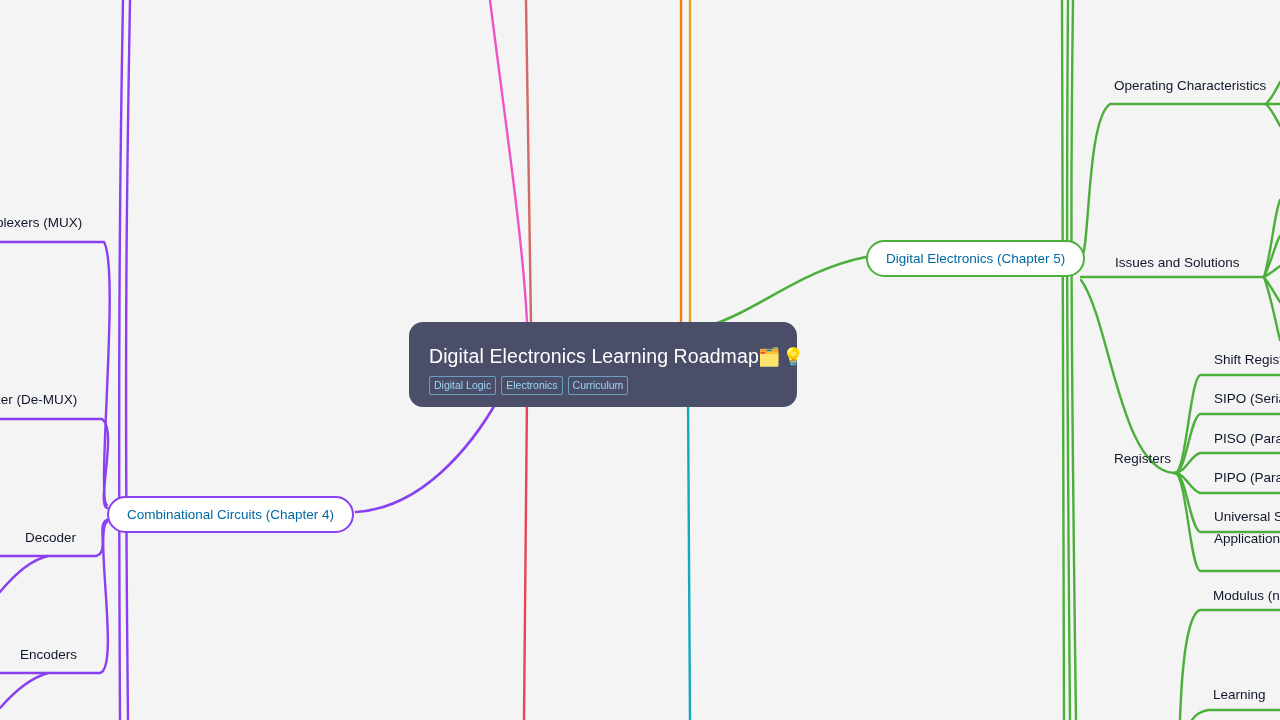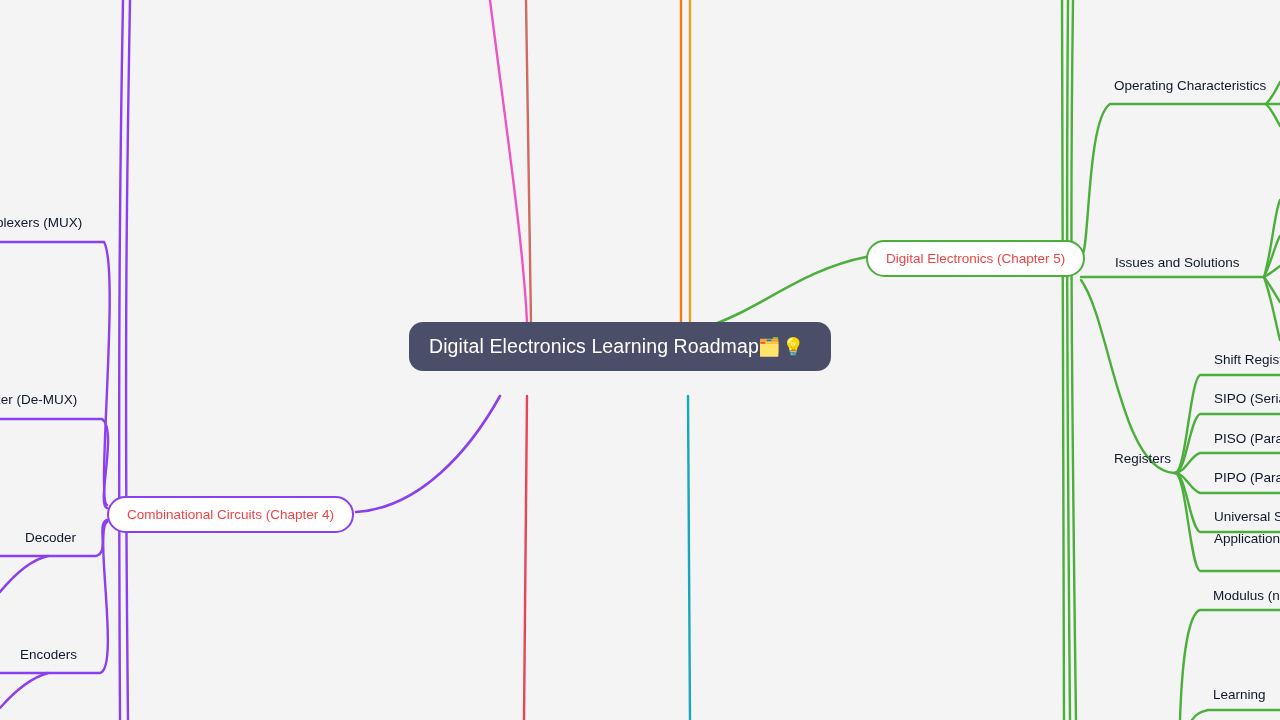--- a/index.html
+++ b/index.html
@@ -27,25 +27,25 @@
     width: 1280px;
     height: 720px;
     pointer-events: none;
   }
 
   
   .root-node {
     position: absolute;
     left: 409px;
     top: 322px;
-    width: 422px;
+    width: 388px;
     box-sizing: border-box;
     background: #4b4e69;
     border-radius: 14px;
-    padding: 12px 20px 12px 20px;
+    padding: 22px 20px 12px 20px;
     z-index: 40;
   }
   .root-title {
     color: #ffffff;
     font-size: 19.5px;
     font-weight: 400;
     letter-spacing: .1px;
     line-height: 24px;
     white-space: nowrap;
   }
@@ -72,21 +72,21 @@
 
   
   .chapter-node {
     position: absolute;
     box-sizing: border-box;
     background: #ffffff;
     border-radius: 20px;
     border: 2.5px solid #000;
     padding: 8px 18px;
     font-size: 13.5px;
-    color: #ef4444;
+    color: #0369a1;
     white-space: nowrap;
     z-index: 30;
     line-height: 17px;
     text-align: center;
   }
   .chapter-green { border-color: #4caf3c; }
   .chapter-purple { border-color: #8a3ff0; }
 
   
   .branch-label {
@@ -162,20 +162,25 @@
       <path stroke="#8a3ff0" d="M 48 556 C 30 560 14 575 0 592"></path>
       <path stroke="#8a3ff0" d="M 48 673 C 30 678 14 692 0 708"></path>
 
     </g>
   </svg>
 
   <div class="root-node">
     <div class="root-title">
       <span>Digital Electronics Learning Roadmap</span><span class="emoji">🗂️💡</span>
     </div>
+    <div class="root-tags">
+      <span class="tag">Digital Logic</span>
+      <span class="tag">Electronics</span>
+      <span class="tag">Curriculum</span>
+    </div>
   </div>
 
   <div class="chapter-node chapter-green" style="left:866px; top:240px;">Digital Electronics (Chapter 5)</div>
 
   <div class="chapter-node chapter-purple" style="left:107px; top:496px;">Combinational Circuits (Chapter 4)</div>
 
   <div class="branch-label right" style="left:1114px; top:78px;">Operating Characteristics</div>
 
   <div class="branch-label right" style="left:1115px; top:255px;">Issues and Solutions</div>
 

